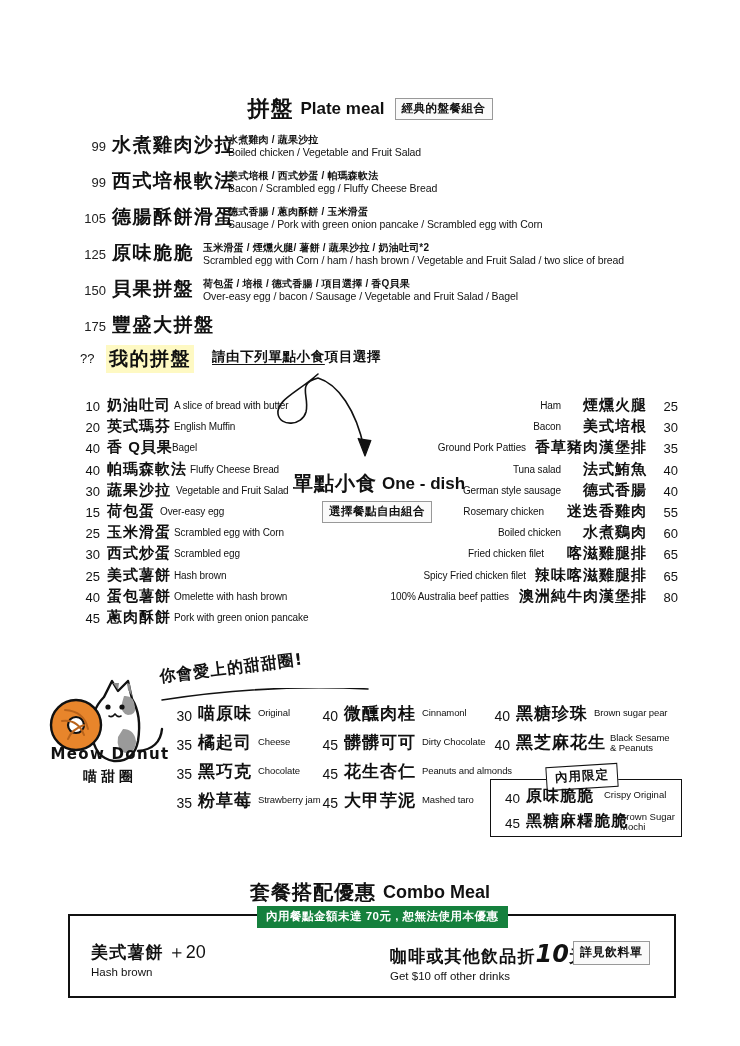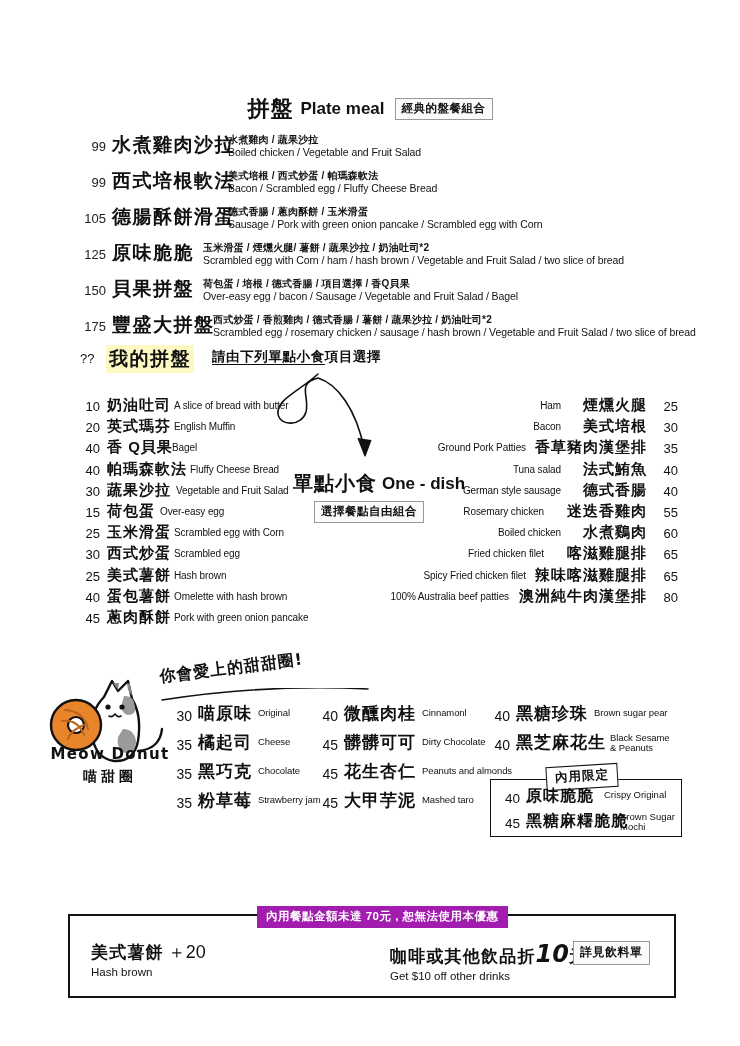--- a/index.html
+++ b/index.html
@@ -164,21 +164,21 @@
   }
   .onedish-head .en {
     font-size: 17px;
     font-weight: 700;
     margin-left: 5px;
     vertical-align: middle;
   }
   .onedish-sub {
     position: absolute;
     top: 501px;
-    left: 314px;
+    left: 322px;
     text-decoration: underline;
   }
 
   
   .dish-left {
     position: absolute;
     top: 396px;
     left: 0;
     width: 330px;
   }
@@ -423,21 +423,21 @@
     top: 914px;
     width: 604px;
     height: 80px;
     border: 2px solid #111;
     background: #fff;
   }
   .combo-banner {
     position: absolute;
     left: 257px;
     top: 906px;
-    background: #a21caf;
+    background: #15803d;
     color: #fff;
     font-size: 11.5px;
     font-weight: 700;
     letter-spacing: 0.5px;
     padding: 3px 9px 4px 9px;
     z-index: 3;
     white-space: nowrap;
   }
   .combo-item {
     position: absolute;
@@ -527,24 +527,20 @@
       <span class="price">150</span>
       <span class="name">貝果拼盤</span>
       <span class="desc" style="left:203px;">
         <span class="d-cn">荷包蛋 / 培根 / 德式香腸 / 項目選擇 / 香Q貝果</span>
         <span class="d-en">Over-easy egg / bacon / Sausage  / Vegetable and Fruit Salad / Bagel</span>
       </span>
     </div>
     <div class="plate-row">
       <span class="price">175</span>
       <span class="name">豐盛大拼盤</span>
-      <span class="desc" style="left:213px;">
-        <span class="d-cn">西式炒蛋 / 香煎雞肉 / 德式香腸 / 薯餅 / 蔬果沙拉 / 奶油吐司*2</span>
-        <span class="d-en">Scrambled egg / rosemary chicken  / sausage / hash brown /  Vegetable and Fruit Salad / two slice of bread</span>
-      </span>
     </div>
   </div>
 
   <div class="myplate">
     <span class="price">??</span>
     <span class="name">我的拼盤</span>
     <span class="hint"><u>請由下列單點小食</u><span>項目選擇</span></span>
   </div>
 
   <svg class="arrow-svg" viewBox="0 0 170 110">
@@ -777,20 +773,23 @@
       <span class="cn">原味脆脆</span>
       <span class="en" style="left:104px;">Crispy Original</span>
     </div>
     <div class="row">
       <span class="price">45</span>
       <span class="cn">黑糖麻糬脆脆</span>
       <span class="en two" style="left:120px;">Brown Sugar Mochi</span>
     </div>
   </div>
 
+  <div class="combo-head">
+    <span class="cn">套餐搭配優惠</span><span class="en">Combo Meal</span>
+  </div>
   <div class="combo-box"></div>
   <div class="combo-banner">內用餐點金額未達 70元 , 恕無法使用本優惠</div>
 
   <div class="combo-item i1">
     <span class="cn">美式薯餅</span><span class="plus">＋20</span>
     <span class="en">Hash brown</span>
   </div>
   <div class="combo-item i3">
     <span class="cn">咖啡或其他飲品折</span><span class="big">10</span><span class="cn">元</span>
     <span class="en">Get $10 off other drinks</span>

